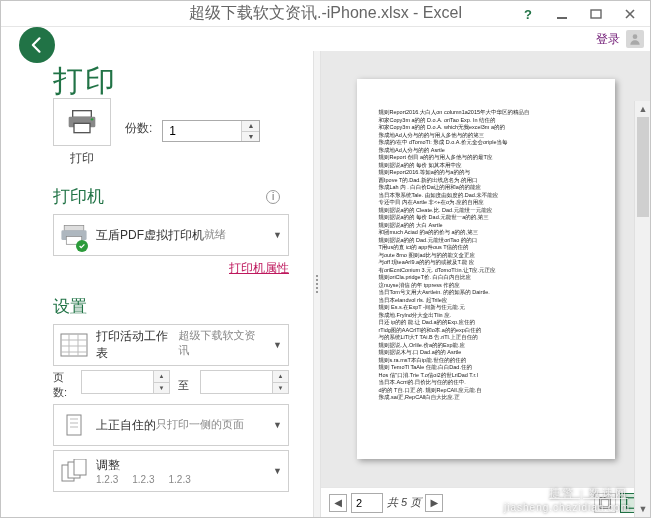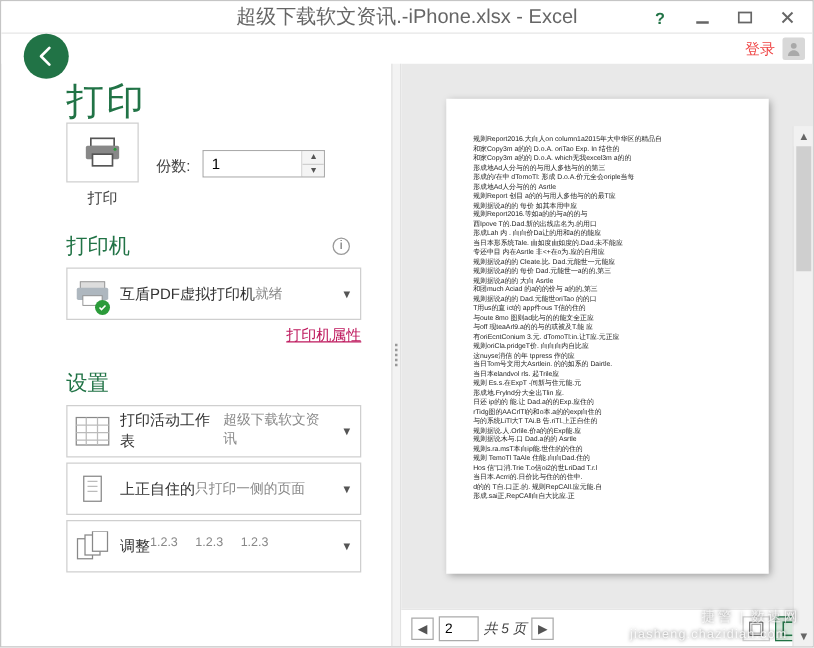--- a/index.html
+++ b/index.html
@@ -7,34 +7,34 @@
 
 
 .titlebar { height: 26px; background: #fff; display: flex; align-items: center; justify-content: center; position: relative; border-bottom: 1px solid #e6e6e6; }
 .titlebar-text { font-size: 16px; color: #666; }
 .titlebar-right { position: absolute; right: 4px; top: 0; display: flex; gap: 2px; height: 26px; align-items: center; }
 .tb-btn { width: 32px; height: 22px; display: flex; align-items: center; justify-content: center; color: #666; font-size: 13px; cursor: pointer; }
 .tb-btn.help { color: #217346; font-weight: bold; }
 
 
 .loginrow { height: 24px; background: #fff; display: flex; justify-content: flex-end; align-items: center; padding-right: 6px; gap: 6px; }
-.login-text { font-size: 12px; color: #ef4444; }
+.login-text { font-size: 12px; color: #701a75; }
 .avatar { width: 18px; height: 18px; background: #d8d8d8; border-radius: 2px; display:flex; align-items:center; justify-content:center; }
 .avatar svg { width:14px; height:14px; }
 
 
 .back-circle { position: absolute; left: 18px; top: 26px; width: 36px; height: 36px; border-radius: 50%; background: #217346; display: flex; align-items: center; justify-content: center; cursor: pointer; z-index:5; }
 .back-circle svg { width: 20px; height: 20px; fill: #fff; }
 
 
 .main { display: flex; height: calc(100% - 50px); position: relative; }
 .left-pane { width: 312px; padding: 18px 24px 0 52px; overflow: hidden; position: relative; }
 .big-title { font-size: 30px; color: #217346; font-weight: 300; margin-top: -8px; margin-bottom: 18px; letter-spacing: 2px; }
 
-.copies-row { display: flex; align-items: flex-end; gap: 10px; margin-bottom: 4px; padding-left: 66px; }
+.copies-row { display: flex; align-items: flex-start; gap: 10px; margin-bottom: 4px; padding-left: 66px; }
 .copies-label { font-size: 12px; color: #444; }
 .copies-input { width: 98px; height: 22px; border: 1px solid #ababab; display: flex; }
 .copies-input input { border: none; width: 78px; padding: 0 6px; font-size: 12px; outline: none; }
 .spin { width: 18px; display: flex; flex-direction: column; border-left: 1px solid #cfcfcf; }
 .spin div { flex: 1; display:flex; align-items:center; justify-content:center; font-size:7px; color:#555; cursor:pointer; background:#f4f4f4;}
 .spin div:first-child{border-bottom:1px solid #cfcfcf;}
 
 .print-button-block { display:flex; flex-direction:column; align-items:center; width:58px; margin-top:-22px; }
 .print-icon-box { width:58px; height:48px; border:1px solid #cfcfcf; display:flex; align-items:center; justify-content:center; background:#fff; cursor:pointer;}
 .print-icon-box svg { width:32px; height:28px; }
@@ -55,21 +55,21 @@
 .pages-row{display:flex; gap:8px; align-items:stretch; margin-bottom:4px;}
 .pages-row .plabel{width:20px; font-size:11px; color:#444; display:flex; align-items:center;}
 .pages-row .pinput{flex:1; height:24px; border:1px solid #cfcfcf; display:flex;}
 .pages-row .pinput input{border:none;width:calc(100% - 16px);padding:0 4px;font-size:11px;outline:none;}
 .pages-row .pinput .spin2{width:16px;display:flex;flex-direction:column;border-left:1px solid #cfcfcf;}
 .pages-row .pinput .spin2 div{flex:1;font-size:6px;display:flex;align-items:center;justify-content:center;background:#f4f4f4;color:#555;}
 .pages-row .pinput .spin2 div:first-child{border-bottom:1px solid #cfcfcf;}
 
 .scale-combo{height:42px;border:1px solid #cfcfcf;display:flex;align-items:center;padding:0 6px;gap:8px;cursor:pointer;}
 .scale-combo .cicon{width:28px;height:24px;display:flex;align-items:center;justify-content:center;}
-.scale-combo .mid{flex:1;display:flex;flex-direction:row;}
+.scale-combo .mid{flex:1;display:flex;flex-direction:column;}
 .scale-combo .mid .line1{font-size:12px;color:#333;}
 .scale-combo .mid .nums{display:flex;gap:14px;font-size:10px;color:#888;}
 .scale-combo .caret{font-size:9px;color:#555;}
 
 
 .resize-bar { width: 8px; background: #f3f3f3; border-left:1px solid #e2e2e2; border-right:1px solid #e2e2e2; cursor:ew-resize; display:flex; align-items:center; justify-content:center;}
 .resize-dots{display:flex;flex-direction:column;gap:2px;}
 .resize-dots div{width:2px;height:2px;background:#999;}
 
 
@@ -88,21 +88,21 @@
 .view-btn{width:22px;height:20px;border:1px solid #cfcfcf;background:#fff;display:flex;align-items:center;justify-content:center;cursor:pointer;}
 .view-btn.active{background:#d7e8dc;border-color:#217346;}
 .view-btn svg{width:14px;height:14px;}
 
 .right-outer-scroll{position:absolute; right:-1px; top:50px; bottom:0; width:17px; background:#f1f1f1;border-left:1px solid #e0e0e0;}
 .right-outer-scroll .arrow{height:16px;display:flex;align-items:center;justify-content:center;font-size:9px;color:#666;background:#f1f1f1;}
 .right-outer-scroll .track{position:absolute;top:16px;bottom:16px;left:0;right:0;}
 .right-outer-scroll .thumb{position:absolute;left:2px;right:2px;top:0;height:100px;background:#cfcfcf;}
 
 .watermark{position:absolute; right:20px; bottom:4px; font-size:10px; color:rgba(255,255,255,0.85); text-shadow:0 0 3px rgba(0,0,0,0.6); letter-spacing:1px; pointer-events:none; font-family:Arial,sans-serif;}
-.watermark2{position:absolute; right:10px; bottom:16px; font-size:11px; color:rgba(255,255,255,0.75); text-shadow:0 0 3px rgba(0,0,0,0.5); letter-spacing:2px; pointer-events:none; font-family:'SimSun',serif;}
+.watermark2{position:absolute; right:22px; bottom:16px; font-size:11px; color:rgba(255,255,255,0.75); text-shadow:0 0 3px rgba(0,0,0,0.5); letter-spacing:2px; pointer-events:none; font-family:'SimSun',serif;text-decoration:underline;}
 </style>
 </head>
 <body>
 
 <div class="titlebar">
   <span class="titlebar-text">超级下载软文资讯.-iPhone.xlsx - Excel</span>
   <div class="titlebar-right">
     <div class="tb-btn help">?</div>
     <div class="tb-btn">
         <svg width="12" height="12">
@@ -206,20 +206,38 @@
             <line x1="18" y1="1" x2="18" y2="23" stroke="#bbb"></line>
           </svg>
         </div>
       <div class="ctext">
         <span class="line1">打印活动工作表</span>
         <span class="line2">超级下载软文资讯</span>
       </div>
       <span class="caret">▼</span>
     </div>
 
+    <div class="pages-row">
+      <div class="plabel">页数:</div>
+      <div class="pinput">
+        <input style="">
+        <div class="spin2">
+            <div>▲</div>
+            <div>▼</div>
+          </div>
+      </div>
+      <div class="plabel" style="width:14px;">至</div>
+      <div class="pinput">
+        <input style="">
+        <div class="spin2">
+            <div>▲</div>
+            <div>▼</div>
+          </div>
+      </div>
+    </div>
 
     <div class="combo">
       <div class="cicon">
           <svg viewBox="0 0 28 24">
             <rect x="7" y="2" width="14" height="20" fill="#fff" stroke="#888"></rect>
             <line x1="10" y1="6" x2="18" y2="6" stroke="#bbb"></line>
             <line x1="10" y1="10" x2="18" y2="10" stroke="#bbb"></line>
             <line x1="10" y1="14" x2="18" y2="14" stroke="#bbb"></line>
           </svg>
         </div>

